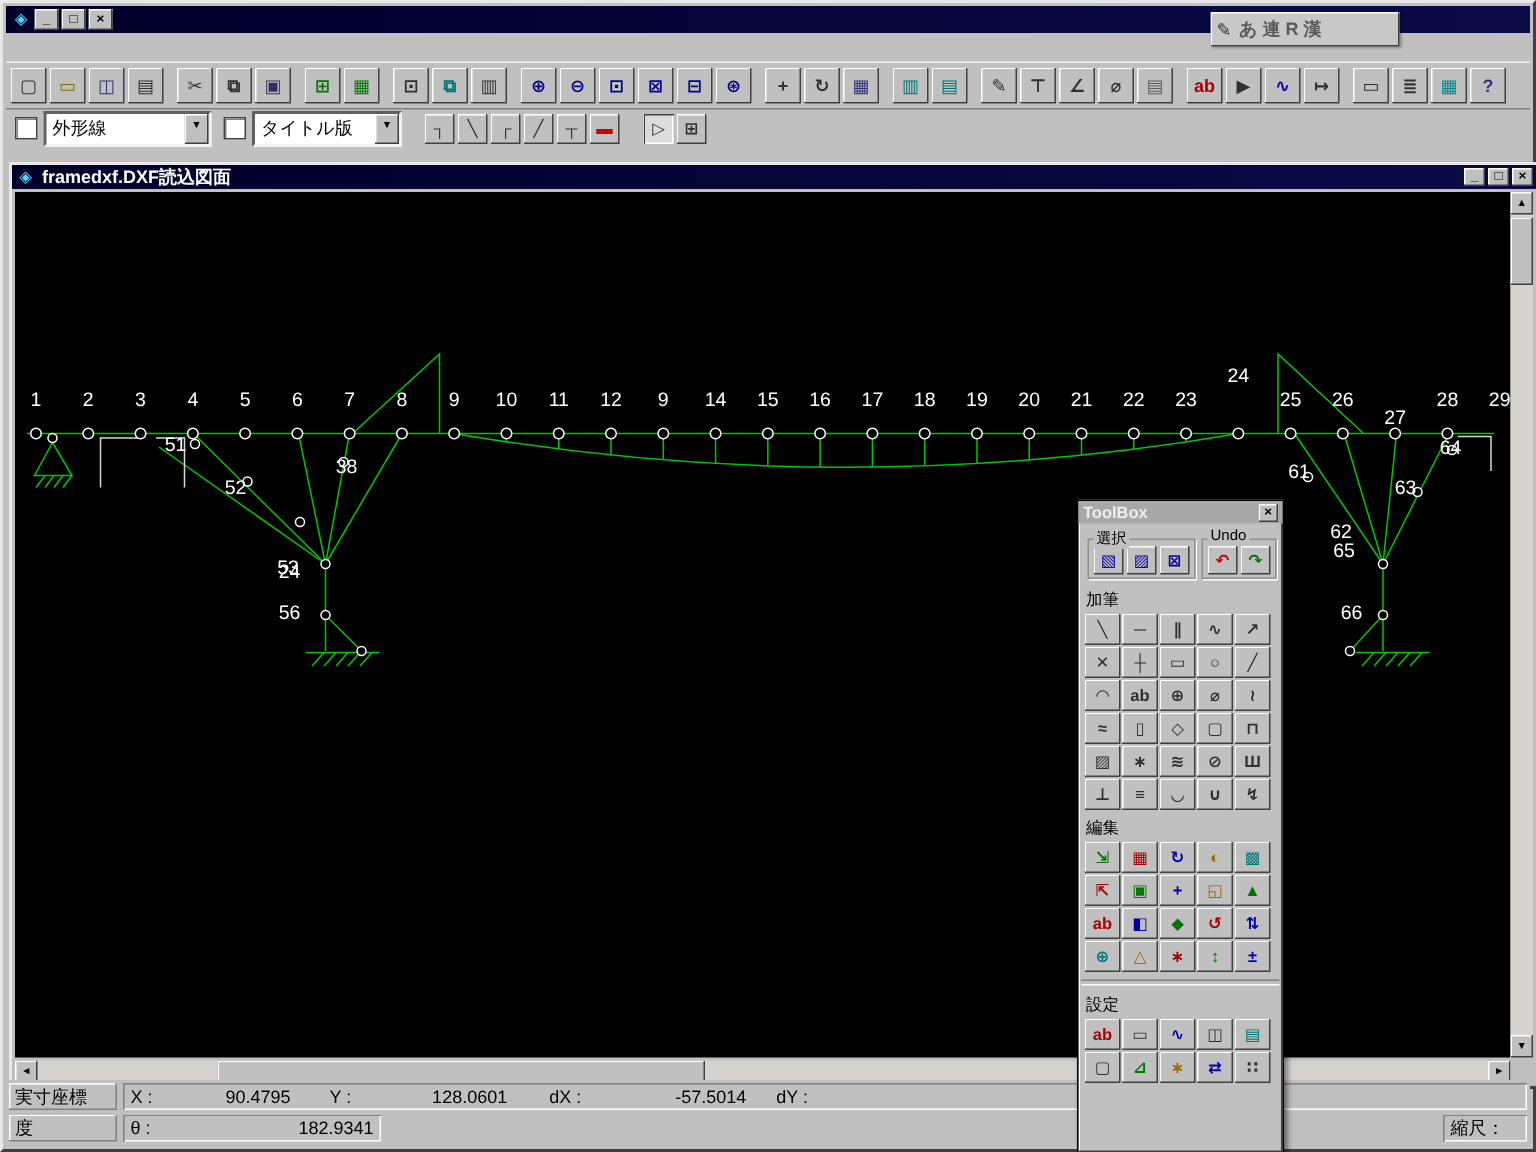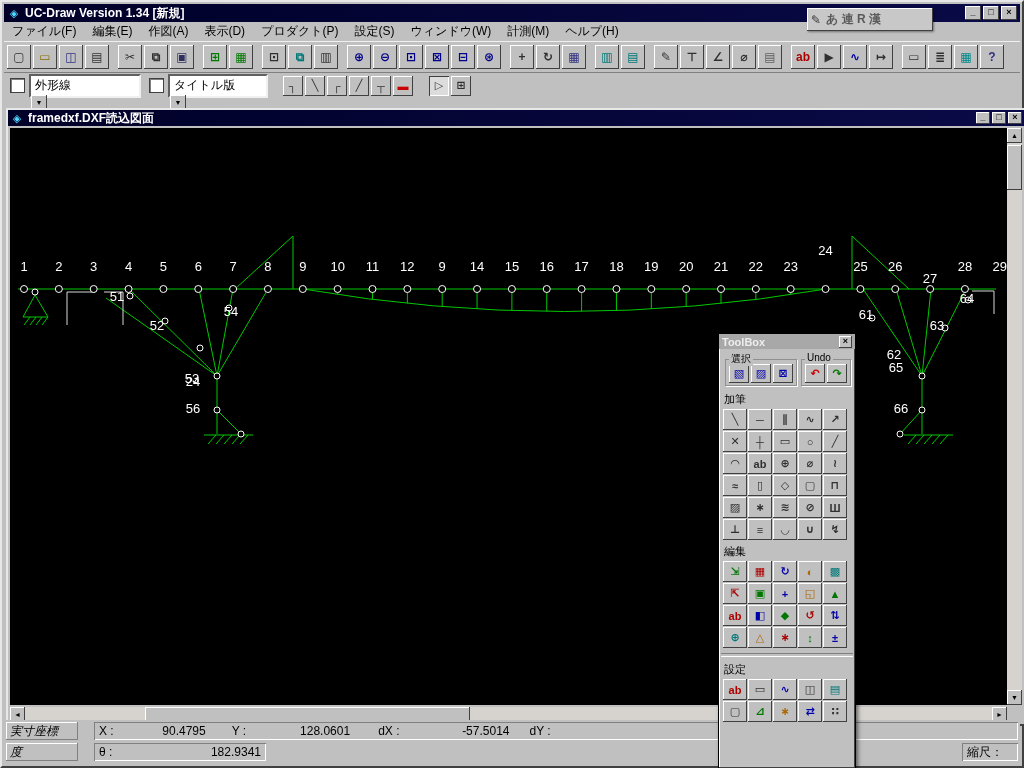--- a/index.html
+++ b/index.html
@@ -28,21 +28,21 @@
   #toolbar1{position:absolute;left:2px;top:39px;right:2px;height:30px;display:flex;align-items:center;
        border-top:1px solid #f0f0f0;border-bottom:1px solid #808080;padding-left:2px;}
   .tbtn{width:24px;height:24px;margin:0 1px;background:#c0c0c0;border:0;padding:0;
        box-shadow:inset -1px -1px 0 #404040,inset 1px 1px 0 #fff;
        display:flex;align-items:center;justify-content:center;
        font-family:inherit;font-size:12px;font-weight:bold;}
   .tsep{width:7px;height:24px;display:inline-block;}
   #toolbar2{position:absolute;left:2px;top:70px;right:2px;height:27px;display:flex;align-items:center;padding-left:4px;}
   .chk{width:13px;height:13px;background:#fff;margin:0 4px 0 2px;
        box-shadow:inset 1px 1px 0 #808080,inset -1px -1px 0 #fff;border:1px solid #404040;}
-  .combo{display:flex;height:20px;border:2px solid;border-color:#606060 #f0f0f0 #f0f0f0 #606060;background:#fff;flex-direction:column;}
+  .combo{display:flex;height:20px;border:2px solid;border-color:#606060 #f0f0f0 #f0f0f0 #606060;background:#fff;}
   .combo-text{padding:1px 4px;font-size:12px;white-space:nowrap;}
   .combo-arrow{width:16px;background:#c0c0c0;box-shadow:inset -1px -1px 0 #404040,inset 1px 1px 0 #fff;
        font-size:7px;text-align:center;line-height:16px;}
   #line-btns,#mode-btns{display:flex;margin-left:14px;}
   .sbtn{width:20px;height:20px;margin:0 1px;background:#c0c0c0;border:0;padding:0;
        box-shadow:inset -1px -1px 0 #404040,inset 1px 1px 0 #fff;
        display:flex;align-items:center;justify-content:center;font-family:inherit;font-size:11px;font-weight:bold;}
   .sbtn.active{box-shadow:inset 1px 1px 0 #404040,inset -1px -1px 0 #fff;background:#dcdcdc;}
   
   #child{position:absolute;left:4px;top:106px;width:1016px;height:614px;background:#c0c0c0;
@@ -63,22 +63,22 @@
   #vscroll .thumb{position:absolute;left:0;top:2px;width:15px;height:45px;background:#c0c0c0;
        box-shadow:inset -1px -1px 0 #404040,inset 1px 1px 0 #fff;}
   #hscroll{position:absolute;left:2px;bottom:2px;width:997px;height:15px;background:#d6d3ce;display:flex;}
   #hscroll .track{flex:1;position:relative;}
   #hscroll .thumb{position:absolute;top:0;left:120px;width:325px;height:15px;background:#c0c0c0;
        box-shadow:inset -1px -1px 0 #404040,inset 1px 1px 0 #fff;}
   #sb-corner{position:absolute;right:2px;bottom:2px;width:15px;height:15px;background:#c0c0c0;}
   
   #statusbar{position:absolute;left:2px;right:2px;bottom:2px;height:44px;background:#c0c0c0;}
   .srow{display:flex;align-items:center;height:20px;margin:1px 2px;}
-  .slabel{width:64px;height:18px;line-height:18px;padding:0 4px;margin-right:16px;
-       box-shadow:inset -1px -1px 0 #808080,inset 1px 1px 0 #fff;font-style:italic;}
+  .slabel{width:64px;height:18px;line-height:18px;padding:0 4px;margin-right:4px;
+       box-shadow:inset -1px -1px 0 #808080,inset 1px 1px 0 #fff;}
   .sfield{height:18px;line-height:18px;padding:0 5px;display:flex;align-items:center;
        box-shadow:inset 1px 1px 0 #808080,inset -1px -1px 0 #fff;}
   .sval{text-align:right;display:inline-block;}
   
   #toolbox{position:absolute;left:716px;top:331px;width:136px;height:434px;z-index:50;
        background:#c0c0c0;border:1px solid #000;
        box-shadow:inset -1px -1px 0 #404040,inset 1px 1px 0 #fff,2px 2px 4px #00000088;}
   #toolbox-title{height:15px;background:#a8a8a8;color:#ededed;font-weight:bold;font-size:11px;
        display:flex;align-items:center;padding:0 3px;}
   #toolbox-title .cap-btn{width:13px;height:12px;line-height:11px;margin-left:auto;}
@@ -96,42 +96,30 @@
        display:flex;align-items:center;justify-content:center;font-family:inherit;font-size:11px;font-weight:bold;}
   .tb-divider{height:2px;margin:3px 2px;border-top:1px solid #808080;border-bottom:1px solid #fff;}
 </style>
 </head>
 <body>
 
 <div class="win">
 
   <div class="titlebar">
     <span class="app-icon">◈</span>
-    <span class="title-text">UC-Draw Version 1.34 [新規]</span>
     <span class="cap-btn">_</span>
     <span class="cap-btn">□</span>
     <span class="cap-btn">×</span>
   </div>
 
   <div id="ime">
     <span class="pen">✎</span>
     <span>あ 連 R 漢</span>
   </div>
 
-  <div class="menubar" id="menubar">
-      <span class="menu-item">ファイル(F)</span>
-      <span class="menu-item">編集(E)</span>
-      <span class="menu-item">作図(A)</span>
-      <span class="menu-item">表示(D)</span>
-      <span class="menu-item">プロダクト(P)</span>
-      <span class="menu-item">設定(S)</span>
-      <span class="menu-item">ウィンドウ(W)</span>
-      <span class="menu-item">計測(M)</span>
-      <span class="menu-item">ヘルプ(H)</span>
-    </div>
 
   <div id="toolbar1">
       <span id="toolbar1-icons" style="display:flex;align-items:center;">
         <button class="tbtn" style="color: rgb(48, 48, 48);">▢</button>
         <button class="tbtn" style="color: rgb(138, 109, 0);">▭</button>
         <button class="tbtn" style="color: rgb(48, 48, 128);">◫</button>
         <button class="tbtn" style="color: rgb(48, 48, 48);">▤</button>
         <span class="tsep"></span>
         <button class="tbtn" style="color: rgb(48, 48, 48);">✂</button>
         <button class="tbtn" style="color: rgb(48, 48, 48);">⧉</button>
@@ -330,21 +318,21 @@
         <div class="node-label" style="left: 780.7px; top: 138px;">23</div>
         <div class="node-label" style="left: 815.55px; top: 122px;">24</div>
         <div class="node-label" style="left: 850.4px; top: 138px;">25</div>
         <div class="node-label" style="left: 885.25px; top: 138px;">26</div>
         <div class="node-label" style="left: 920.1px; top: 150px;">27</div>
         <div class="node-label" style="left: 954.95px; top: 138px;">28</div>
         <div class="node-label" style="left: 989.8px; top: 138px;">29</div>
         <div class="node-label" style="left: 107px; top: 168px;">51</div>
         <div class="node-label" style="left: 147px; top: 197px;">52</div>
         <div class="node-label" style="left: 182px; top: 222px; margin-top: 28px;">53</div>
-        <div class="node-label" style="left: 221px; top: 183px;">54</div>
+        <div class="node-label" style="left: 221px; top: 183px;">38</div>
         <div class="node-label" style="left: 183px; top: 253px;">24</div>
         <div class="node-label" style="left: 183px; top: 280px;">56</div>
         <div class="node-label" style="left: 856px; top: 186px;">61</div>
         <div class="node-label" style="left: 884px; top: 226px;">62</div>
         <div class="node-label" style="left: 927px; top: 197px;">63</div>
         <div class="node-label" style="left: 957px; top: 170px;">64</div>
         <div class="node-label" style="left: 886px; top: 239px;">65</div>
         <div class="node-label" style="left: 891px; top: 280px;">66</div>
       </div>
 

